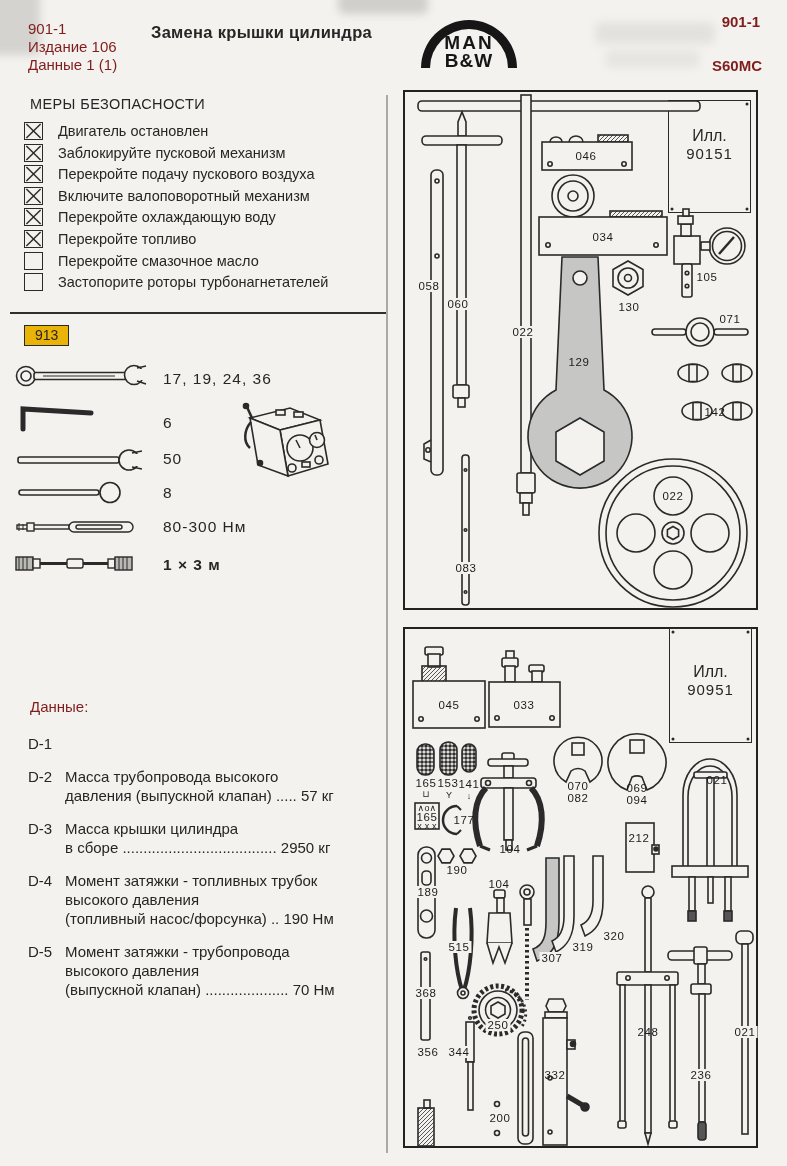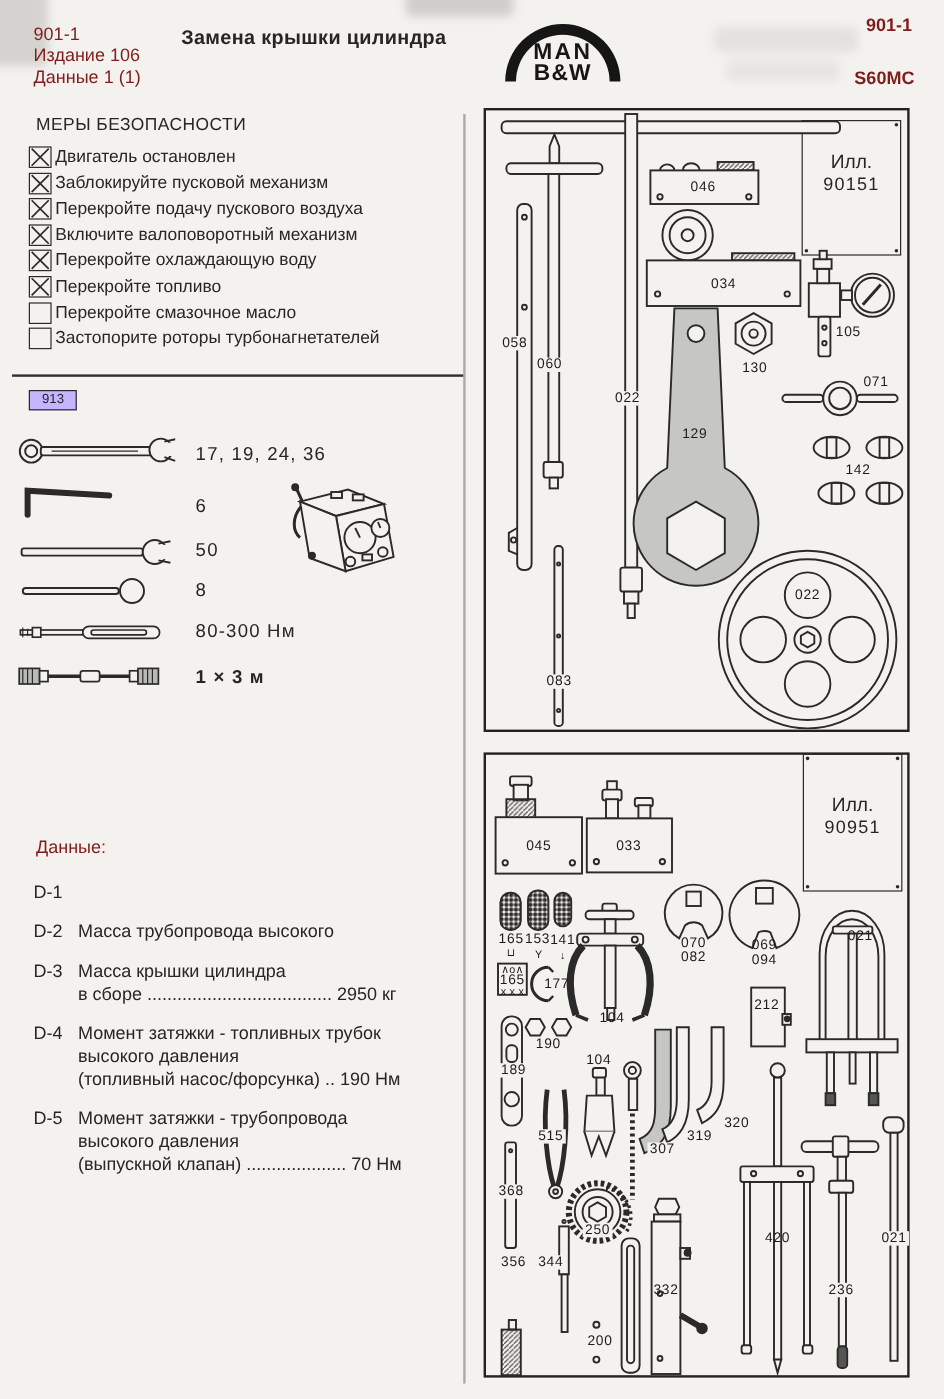--- a/index.html
+++ b/index.html
@@ -8,23 +8,23 @@
           color:#262626; margin:0 auto; }
   .abs { position:absolute; }
   .txt { font-size:15px; color:#7f1d1d; line-height:18px; white-space:nowrap; }
   .bold { font-weight:bold; }
   .title { font-size:16.5px; font-weight:bold; letter-spacing:.3px; }
   .heading { font-size:14.5px; letter-spacing:.4px; }
   
   .chk-row { position:relative; height:21.6px; }
   .chk-box { position:absolute; left:0; top:0; width:19px; height:18px; border:1.8px solid #2a2a2a; background:transparent; }
   .chk-box svg { display:block; width:100%; height:100%; }
-  .chk-label { position:absolute; left:22px; top:1px; font-size:14.5px; white-space:nowrap; }
+  .chk-label { position:absolute; left:34px; top:1px; font-size:14.5px; white-space:nowrap; }
   
-  .code-box { border:1.6px solid #2a2a2a; padding:1px 10px 2px 10px; font-size:11px; background:#c4b5fd; }
+  .code-box { border:1.6px solid #2a2a2a; padding:1px 10px 2px 10px; font-size:14px; background:#eab308; }
   
   .tool-row { position:absolute; left:15px; width:360px; }
   .tool-row .size { position:absolute; left:148px; font-size:15.5px; letter-spacing:1px; white-space:nowrap; }
   
   .data-entry { display:flex; gap:7px; margin-bottom:14px; }
   .data-id { width:30px; font-size:15px; line-height:19px; flex:none; }
   .data-lines div { font-size:15px; line-height:19px; white-space:nowrap; }
   
   .panel { position:absolute; border:2px solid #222; background:transparent; }
   .ill-box { position:absolute; border:1.8px solid #2a2a2a; text-align:center; }
@@ -199,20 +199,21 @@
 
   <div class="abs txt" style="left:30px; top:698px;text-align:center;">Данные:</div>
   <div class="abs" style="left:28px; top:734px; width:352px;" id="dataentries">
       <div class="data-entry">
         <div class="data-id">D-1</div>
       </div>
       <div class="data-entry">
         <div class="data-id">D-2</div>
         <div class="data-lines">
           <div>Масса трубопровода высокого</div>
+          <div>давления (выпускной клапан) ..... 57 кг</div>
         </div>
       </div>
       <div class="data-entry">
         <div class="data-id">D-3</div>
         <div class="data-lines">
           <div>Масса крышки цилиндра</div>
           <div>в сборе ..................................... 2950 кг</div>
         </div>
       </div>
       <div class="data-entry">
@@ -574,21 +575,21 @@
   <div id="labels">
       <span class="lbl" style="left: 586px; top: 156px;">046</span>
       <span class="lbl" style="left: 603px; top: 237px;">034</span>
       <span class="lbl bg" style="left: 429px; top: 286px;">058</span>
       <span class="lbl bg" style="left: 458px; top: 304px;">060</span>
       <span class="lbl bg" style="left: 523px; top: 332px;">022</span>
       <span class="lbl" style="left: 629px; top: 307px;">130</span>
       <span class="lbl" style="left: 707px; top: 277px;">105</span>
       <span class="lbl" style="left: 730px; top: 319px;">071</span>
       <span class="lbl" style="left: 579px; top: 362px;">129</span>
-      <span class="lbl" style="left: 715px; top: 392px;">142</span>
+      <span class="lbl" style="left: 715px; top: 412px;">142</span>
       <span class="lbl" style="left: 673px; top: 496px;">022</span>
       <span class="lbl bg" style="left: 466px; top: 568px;">083</span>
       <span class="lbl" style="left: 449px; top: 705px;">045</span>
       <span class="lbl" style="left: 524px; top: 705px;">033</span>
       <span class="lbl" style="left: 426px; top: 783px;">165</span>
       <span class="lbl" style="left: 448px; top: 783px;">153</span>
       <span class="lbl" style="left: 469px; top: 784px;">141</span>
       <span class="lbl small" style="left: 426px; top: 794px;">⊔</span>
       <span class="lbl small" style="left: 449px; top: 795px;">Y</span>
       <span class="lbl small" style="left: 469px; top: 796px;">↓</span>
@@ -607,20 +608,20 @@
       <span class="lbl bg" style="left: 428px; top: 892px;">189</span>
       <span class="lbl" style="left: 499px; top: 884px;">104</span>
       <span class="lbl bg" style="left: 459px; top: 947px;">515</span>
       <span class="lbl bg" style="left: 552px; top: 958px;">307</span>
       <span class="lbl bg" style="left: 583px; top: 947px;">319</span>
       <span class="lbl bg" style="left: 614px; top: 936px;">320</span>
       <span class="lbl bg" style="left: 426px; top: 993px;">368</span>
       <span class="lbl bg" style="left: 498px; top: 1025px;">250</span>
       <span class="lbl bg" style="left: 459px; top: 1052px;">344</span>
       <span class="lbl" style="left: 555px; top: 1032px; margin-top: 43px;">332</span>
-      <span class="lbl" style="left: 648px; top: 1032px;">420</span>
+      <span class="lbl" style="left: 648px; top: 1032px;">248</span>
       <span class="lbl bg" style="left: 701px; top: 1075px;">236</span>
       <span class="lbl bg" style="left: 745px; top: 1032px;">021</span>
       <span class="lbl" style="left: 428px; top: 1052px;">356</span>
       <span class="lbl bg" style="left: 500px; top: 1118px;">200</span>
     </div>
 
 </div>
 
 </body></html>

